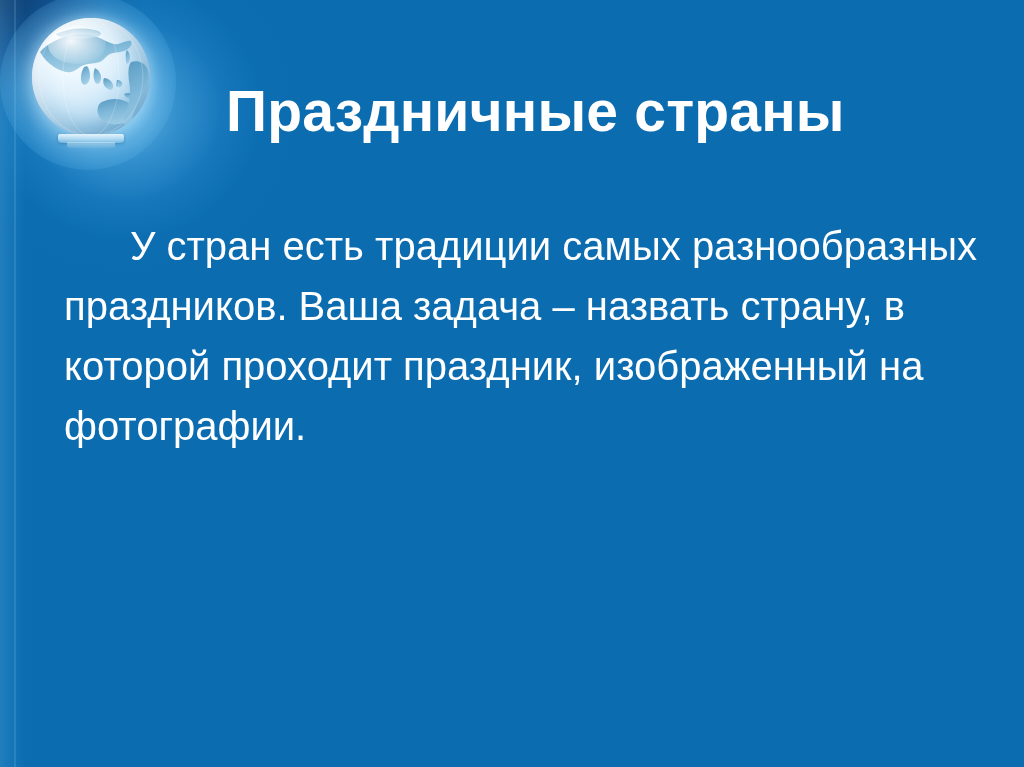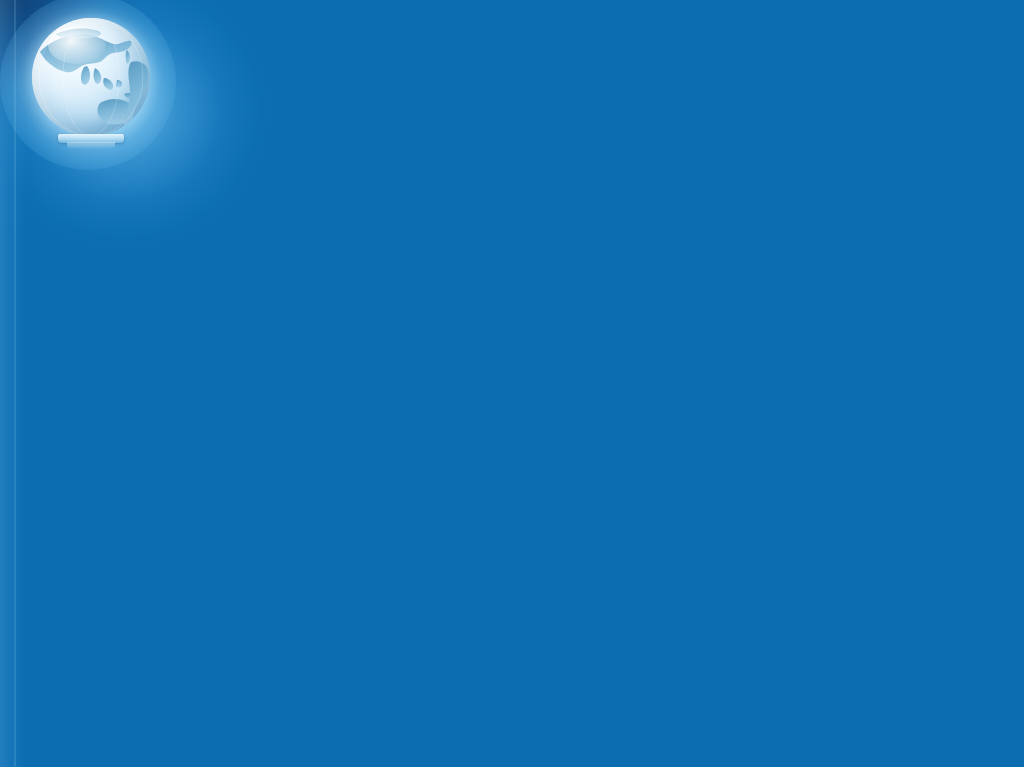--- a/index.html
+++ b/index.html
@@ -212,15 +212,17 @@
           <ellipse cx="59" cy="59" rx="28" ry="59"></ellipse>
           <ellipse cx="59" cy="59" rx="52" ry="59"></ellipse>
         </g>
       </svg>
       <div class="globe-gloss"></div>
     </div>
     <div class="globe-base"></div>
     <div class="globe-base-foot"></div>
   </div>
 
-
+  <h1 class="title">Праздничные страны</h1>
+
+  <p class="body-text">У стран есть традиции самых разнообразных праздников. Ваша задача – назвать страну, в которой проходит праздник, изображенный на фотографии.</p>
 
 </div>
 
 </body></html>

